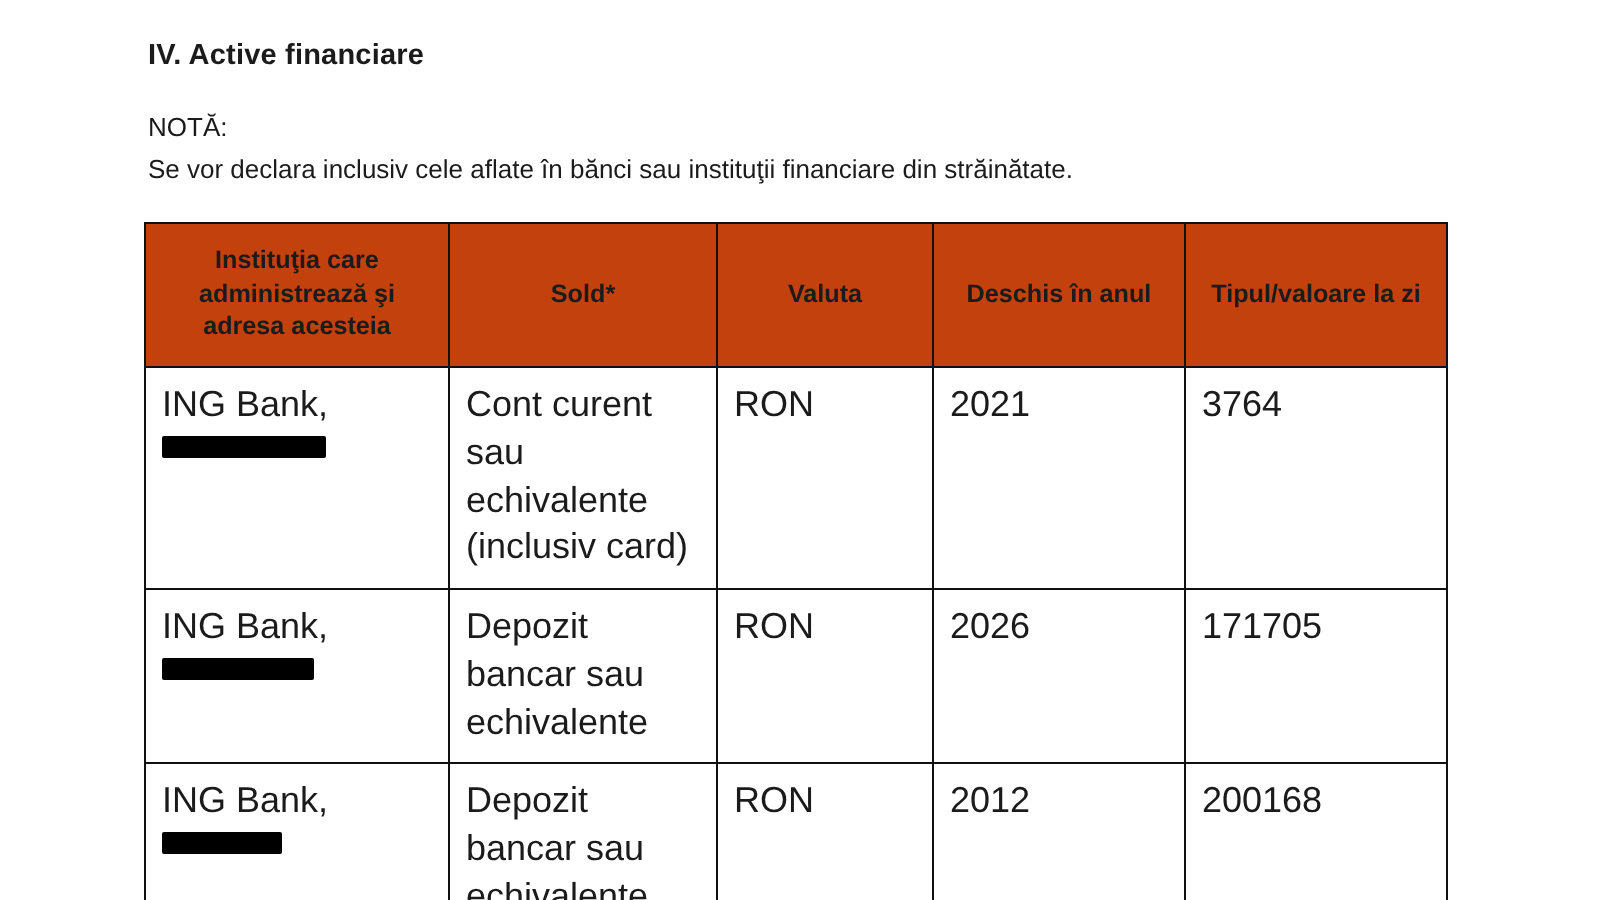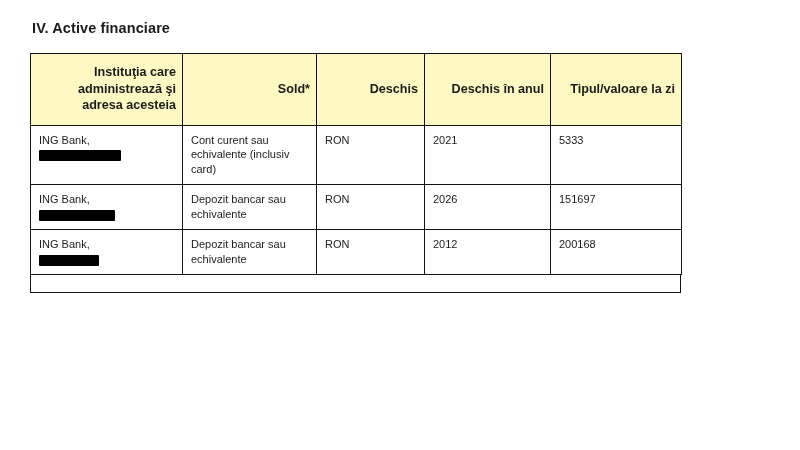--- a/index.html
+++ b/index.html
@@ -12,21 +12,21 @@
     height: 450px;
     font-family: "Liberation Sans", sans-serif;
     color: #1b1b1b;
     overflow: hidden;
   }
   .page {
     position: relative;
     width: 796px;
     height: 450px;
     box-sizing: border-box;
-    padding: 14px 40px 0 28px;
+    padding: 14px 40px 0 70px;
   }
   .section-title {
     font-size: 14.5px;
     font-weight: bold;
     letter-spacing: 0.1px;
     margin: 6px 0 0 4px;
   }
   .subsection {
     font-size: 13.2px;
     font-weight: bold;
@@ -46,26 +46,26 @@
   table.fin {
     border-collapse: collapse;
     margin: 17px 0 0 2px;
     width: 651px;
     table-layout: fixed;
   }
   table.fin th, table.fin td {
     border: 1.6px solid #111111;
     vertical-align: top;
     padding: 7px 8px 8px 8px;
-    font-size: 11px;
+    font-size: 18px;
     line-height: 1.32;
   }
   table.fin thead th {
-    background: #fef9c3;
-    text-align: right;
+    background: #c2410c;
+    text-align: center;
     font-weight: bold;
     font-size: 12.6px;
     padding: 10px 6px 11px 6px;
     vertical-align: middle;
   }
   col.c0 { width: 152px; }
   col.c1 { width: 134px; }
   col.c2 { width: 108px; }
   col.c3 { width: 126px; }
   col.c4 { width: 131px; }
@@ -91,58 +91,60 @@
   }
 </style>
 </head>
 <body>
 
 <div class="page">
 
   <div class="section-title">IV. Active financiare</div>
 
 
+  <div class="note-label">NOTĂ:</div>
+  <div class="note-text">Se vor declara inclusiv cele aflate în bănci sau instituţii financiare din străinătate.</div>
 
   <table class="fin">
     <colgroup>
       <col class="c0">
         <col class="c1">
         <col class="c2">
         <col class="c3">
         <col class="c4">
     </colgroup>
     <thead>
       <tr>
         <th>Instituţia care administrează şi adresa acesteia</th>
         <th>Sold*</th>
-        <th>Deschis</th>
+        <th>Valuta</th>
         <th>Deschis în anul</th>
         <th>Tipul/valoare la zi</th>
       </tr>
     </thead>
     <tbody>
       <tr>
         <td class="cell-inst">
           <span>ING Bank,</span>
           <span class="redact w1"></span>
         </td>
         <td>Cont curent sau echivalente (inclusiv card)</td>
         <td>RON</td>
         <td>2021</td>
-        <td>5333</td>
+        <td>3764</td>
       </tr>
       <tr>
         <td class="cell-inst">
           <span>ING Bank,</span>
           <span class="redact w2"></span>
         </td>
         <td>Depozit bancar sau echivalente</td>
         <td>RON</td>
         <td>2026</td>
-        <td>151697</td>
+        <td>171705</td>
       </tr>
       <tr>
         <td class="cell-inst">
           <span>ING Bank,</span>
           <span class="redact w3"></span>
         </td>
         <td>Depozit bancar sau echivalente</td>
         <td>RON</td>
         <td>2012</td>
         <td>200168</td>

